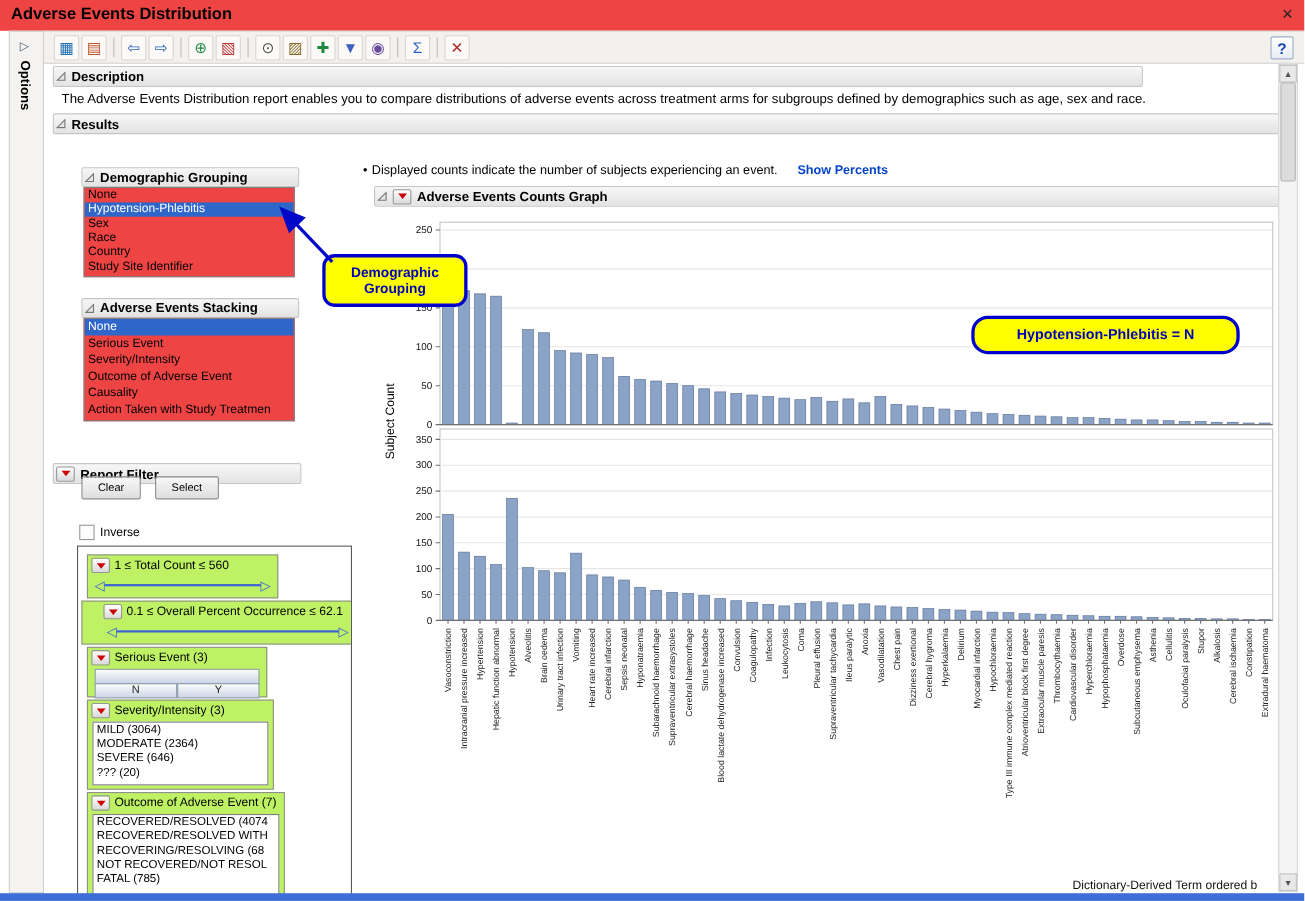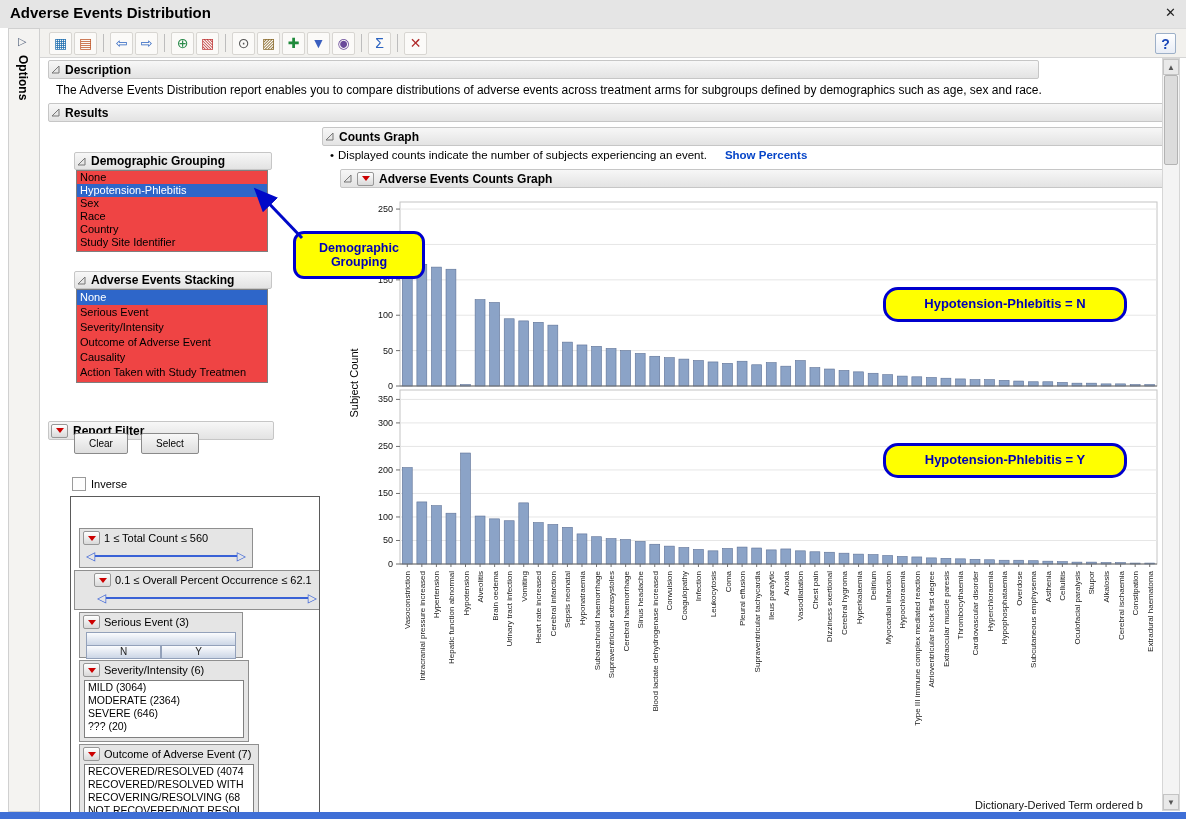--- a/index.html
+++ b/index.html
@@ -1,19 +1,19 @@
 <!DOCTYPE html>
 <html><head>
 <meta charset="utf-8">
 <style>
   html,body{margin:0;padding:0;background:#fff;}
   #window{position:relative;width:1186px;height:819px;background:#fff;overflow:hidden;
           font-family:"Liberation Sans",sans-serif;font-size:12px;color:#000;}
   
-  .titlebar{position:absolute;left:0;top:0;right:0;height:28px;background:#e5e5e5;}
+  .titlebar{position:absolute;left:0;top:0;right:0;height:28px;background:#ef4444;}
   .title{position:absolute;left:10px;top:4px;font-size:15px;font-weight:bold;}
   .closex{position:absolute;right:10px;top:5px;font-size:13px;color:#222;cursor:pointer;}
   
   .toolbar{position:absolute;left:40px;top:28px;right:0;height:28px;background:#f2f1ee;
            border-top:1px solid #dcdcdc;border-bottom:1px solid #d5d5d5;display:flex;align-items:center;padding-left:8px;}
   #toolbar-icons{display:flex;align-items:center;}
   .ticon{width:21px;height:21px;display:inline-flex;align-items:center;justify-content:center;
          font-size:14px;border:1px solid #d8d6d2;border-radius:2px;background:#fbfaf8;margin:0 1px;cursor:pointer;}
   .tsep{display:inline-block;width:1px;height:18px;background:#bdbdbd;margin:0 5px;}
   .helpbtn{position:absolute;right:10px;top:4px;width:19px;height:19px;border:1px solid #9db0c8;border-radius:2px;
@@ -39,21 +39,21 @@
   .rows15 .li{height:15px;line-height:15px;}
   .li.sel{background:#2e66c9;color:#fff;}
   
   .btn{position:absolute;height:19px;padding:0 14px;background:linear-gradient(#f8f8f8,#dedede);
        border:1px solid #8a8a8a;border-radius:2px;font-size:10px;display:flex;align-items:center;cursor:pointer;}
   
   .checkrow{position:absolute;display:flex;align-items:center;gap:5px;font-size:11px;}
   .checkbox{width:12px;height:12px;background:#fdfdfd;border:1px solid #9a9a9a;display:inline-block;cursor:pointer;}
   
   .filterbox{position:absolute;left:70px;top:496px;width:248px;height:320px;border:1px solid #5a5a5a;background:#fff;overflow:hidden;}
-  .fsub{position:absolute;border:1px solid #8f8f8f;background:#e5e5e5;margin-top:24px;}
+  .fsub{position:absolute;border:1px solid #8f8f8f;background:#bef264;}
   .fhead{display:flex;align-items:center;gap:4px;padding:2px 3px;font-size:11px;white-space:nowrap;}
   .slider{display:flex;align-items:center;color:#3a62d6;font-size:12px;margin:2px 6px;cursor:pointer;}
   .slider .line{flex:1;height:0;border-top:2px solid #3a62d6;}
   .seg-widget{margin:1px 6px;}
   .seg-row{display:flex;}
   .seg{flex:1;height:12px;background:linear-gradient(#fbfcfe,#ccd6e6);border:1px solid #93a1ba;
        font-size:10px;line-height:12px;text-align:center;color:#222;cursor:pointer;margin:0 0 -1px 0;}
   .flist{background:#fff;border:1px solid #7f7f7f;margin:1px 4px;font-size:10.5px;overflow:hidden;}
   .flist .li{height:13px;line-height:13px;}
   
@@ -228,21 +228,21 @@
           <span class="seg">Y</span>
         </div>
       </div>
     </div>
 
     <div class="fsub" style="left:8px;top:139px;width:168px;height:80px;">
       <div class="fhead">
         <span class="redbtn">
             <i></i>
           </span>
-        <span>Severity/Intensity (6)</span>
+        <span>Severity/Intensity (3)</span>
       </div>
       <div class="flist" style="height:56px;">
         <div class="li">MILD (3064)</div>
         <div class="li">MODERATE (2364)</div>
         <div class="li">SEVERE (646)</div>
         <div class="li">??? (20)</div>
       </div>
     </div>
 
     <div class="fsub" style="left:8px;top:223px;width:178px;height:94px;border-bottom:none;">
@@ -255,28 +255,20 @@
       <div class="flist" style="height:72px;">
         <div class="li">RECOVERED/RESOLVED (4074</div>
         <div class="li">RECOVERED/RESOLVED WITH</div>
         <div class="li">RECOVERING/RESOLVING (68</div>
         <div class="li">NOT RECOVERED/NOT RESOL</div>
         <div class="li">FATAL (785)</div>
       </div>
     </div>
   </div>
 
-  <div class="hdr" style="left:322px;top:127px;width:838px;">
-    <span class="disc">
-        <svg width="9" height="9">
-          <path d="M1,8 L8,1 L8,8 Z" fill="#e6e6e6" stroke="#777"></path>
-        </svg>
-      </span>
-    <span>Counts Graph</span>
-  </div>
   <div class="note">
     <span>•</span>
     <span>Displayed counts indicate the number of subjects experiencing an event.</span>
     <span class="link">Show Percents</span>
   </div>
   <div class="hdr" style="left:340px;top:169px;width:820px;">
     <span class="disc">
         <svg width="9" height="9">
           <path d="M1,8 L8,1 L8,8 Z" fill="#e6e6e6" stroke="#777"></path>
         </svg>
@@ -539,21 +531,20 @@
         <text transform="translate(778.6057692307693,381) rotate(-90)" text-anchor="end" font-size="8" fill="#222">Cerebral ischaemia</text>
         <line x1="790.1634615384617" y1="374" x2="790.1634615384617" y2="377" stroke="#6f6f6f"></line>
         <text transform="translate(793.1634615384617,381) rotate(-90)" text-anchor="end" font-size="8" fill="#222">Constipation</text>
         <line x1="804.7211538461539" y1="374" x2="804.7211538461539" y2="377" stroke="#6f6f6f"></line>
         <text transform="translate(807.7211538461539,381) rotate(-90)" text-anchor="end" font-size="8" fill="#222">Extradural haematoma</text>
         <text transform="translate(13,193) rotate(-90)" text-anchor="middle" font-size="11" fill="#000">Subject Count</text>
       </svg>
   </div>
 
   <div class="callout" style="left:883px;top:287px;width:238px;height:29px;">Hypotension-Phlebitis = N</div>
-  <div class="callout" style="left:883px;top:443px;width:238px;height:29px;">Hypotension-Phlebitis = Y</div>
   <div class="callout" style="left:293px;top:231px;width:118px;height:42px;border-radius:11px;font-size:12.5px;padding:0 4px;">Demographic Grouping</div>
   <svg class="arrow-svg" width="66" height="62">
     <defs>
       <marker id="ah" markerWidth="9" markerHeight="9" refX="6" refY="3.5" orient="auto">
         <path d="M0,0 L8,3.5 L0,7 Z" fill="#0008c8"></path>
       </marker>
     </defs>
     <line x1="56" y1="55" x2="12" y2="9" stroke="#0008c8" stroke-width="3" marker-end="url(#ah)"></line>
   </svg>
 

